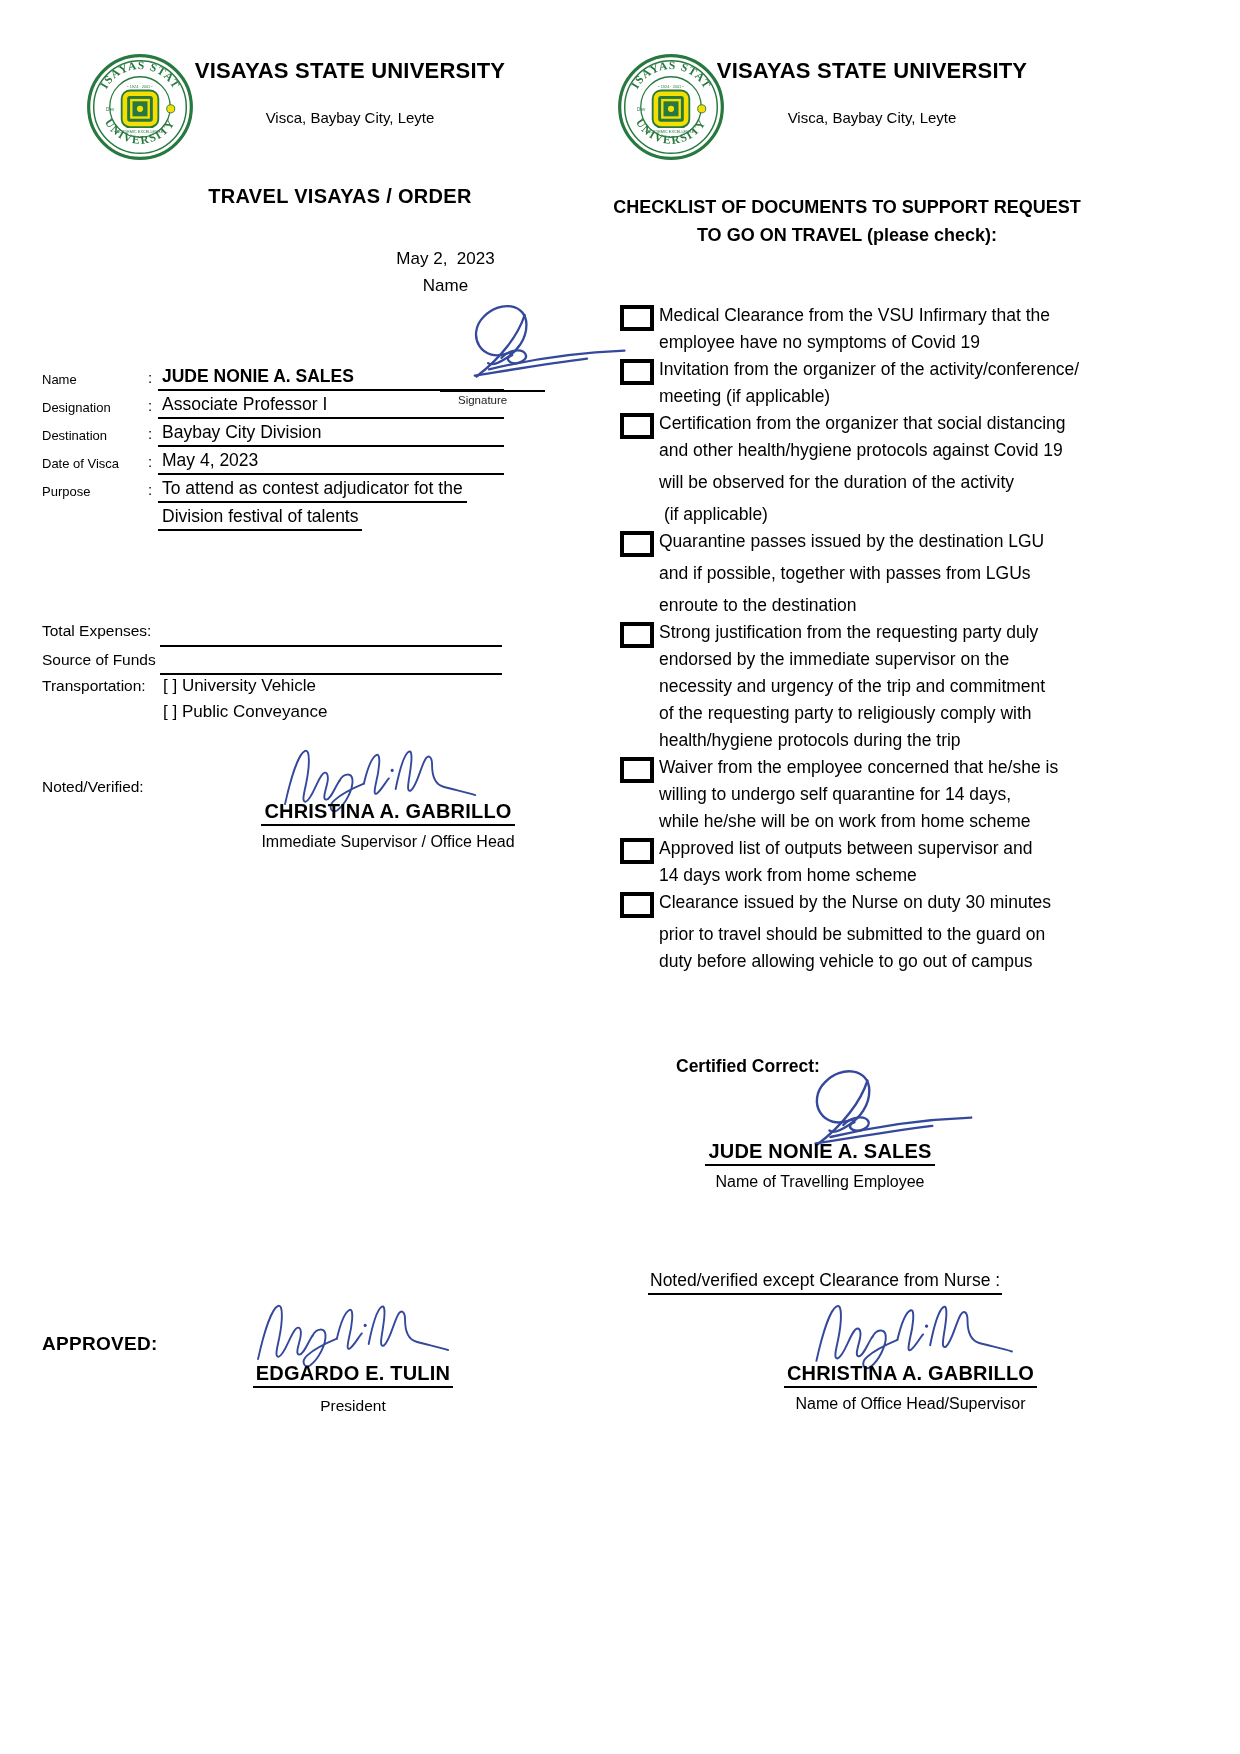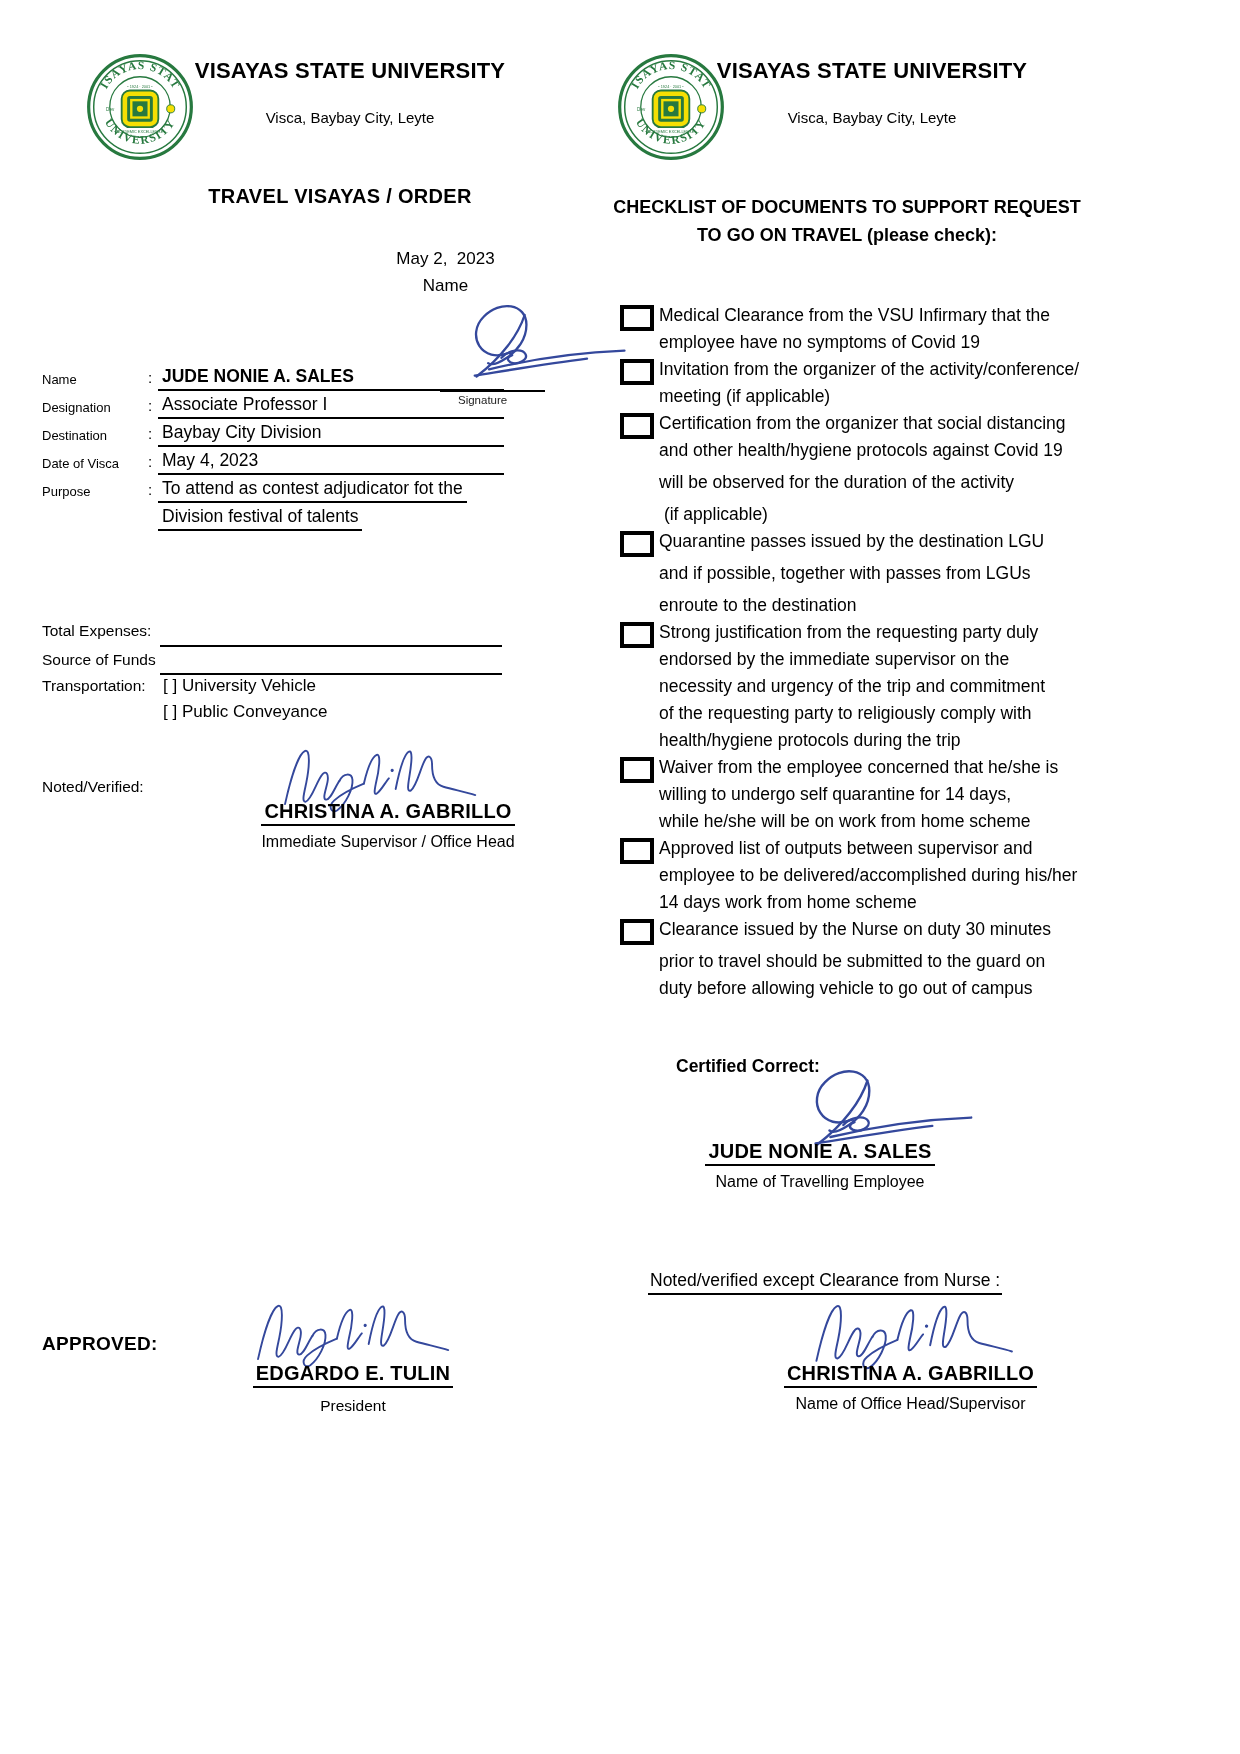--- a/index.html
+++ b/index.html
@@ -219,21 +219,20 @@
     <div class="cl-item">
       <span class="cbox"></span>
       <div class="cl-line">Waiver from the employee concerned that he/she is</div>
       <div class="cl-line">willing to undergo self quarantine for 14 days,</div>
       <div class="cl-line">while he/she will be on work from home scheme</div>
     </div>
 
     <div class="cl-item">
       <span class="cbox"></span>
       <div class="cl-line">Approved list of outputs between supervisor and</div>
-      <div class="cl-line">employee to be delivered/accomplished during his/her</div>
       <div class="cl-line">14 days work from home scheme</div>
     </div>
 
     <div class="cl-item">
       <span class="cbox"></span>
       <div class="cl-line">Clearance issued by the Nurse on duty 30 minutes</div>
       <div class="cl-line sp">prior to travel should be submitted to the guard on</div>
       <div class="cl-line">duty before allowing vehicle to go out of campus</div>
     </div>
   </div>

